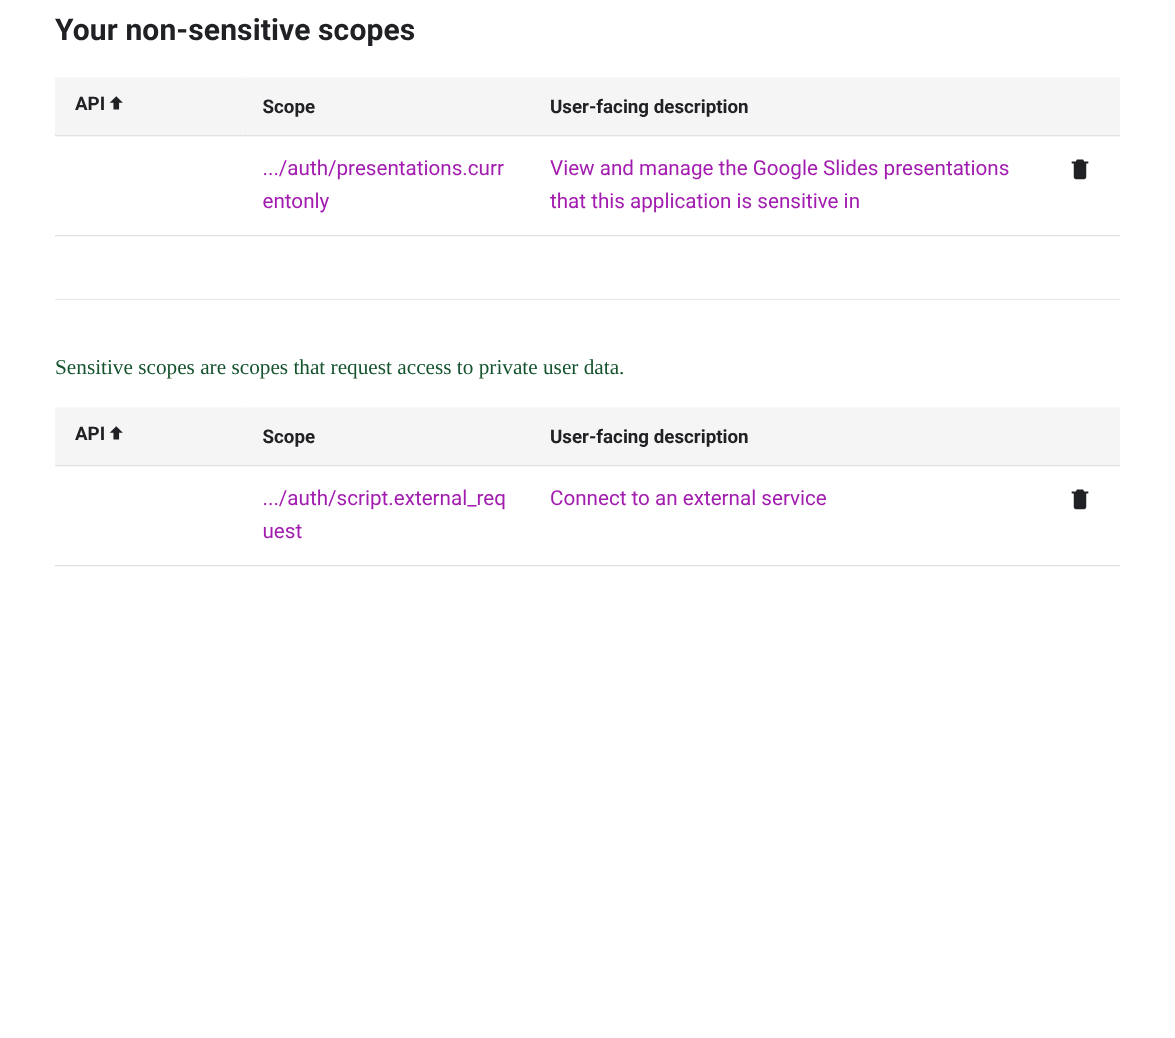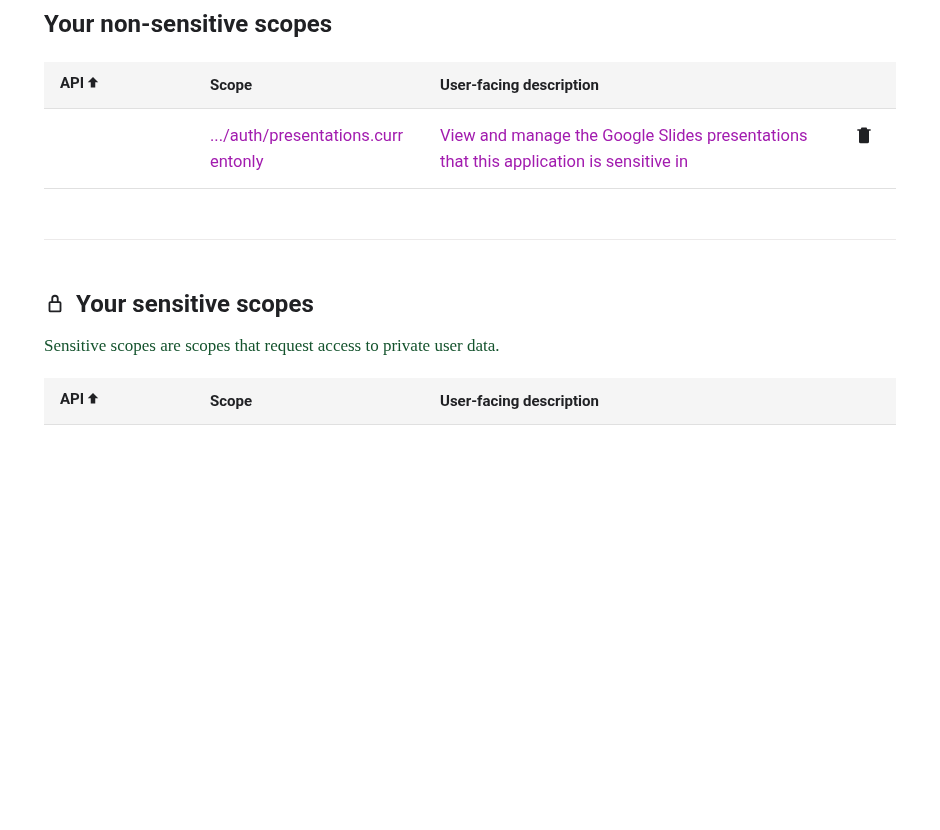--- a/index.html
+++ b/index.html
@@ -150,28 +150,20 @@
             </span>
           </td>
         </tr>
       </tbody>
     </table>
   </div>
 
   <hr class="divider">
 
   <div class="section">
-    <h2 class="section-title">
-      <span class="lock-icon">
-        <svg viewBox="0 0 24 24">
-            <path d="M12 2a4 4 0 0 1 4 4v3h1a2 2 0 0 1 2 2v8a2 2 0 0 1-2 2H7a2 2 0 0 1-2-2v-8a2 2 0 0 1 2-2h1V6a4 4 0 0 1 4-4zm0 2a2 2 0 0 0-2 2v3h4V6a2 2 0 0 0-2-2zM7 11v8h10v-8H7z"></path>
-          </svg>
-      </span>
-      <span>Your sensitive scopes</span>
-    </h2>
     <p class="section-subtitle">Sensitive scopes are scopes that request access to private user data.</p>
 
     <table class="scopes">
       <colgroup>
         <col class="col-api">
           <col class="col-scope">
           <col class="col-desc">
           <col class="col-action">
       </colgroup>
       <thead>
@@ -189,17 +181,31 @@
           <th>
             <span>Scope</span>
           </th>
           <th>
             <span>User-facing description</span>
           </th>
           <th></th>
         </tr>
       </thead>
       <tbody>
+        <tr>
+          <td></td>
+          <td>.../auth/script.external_request</td>
+          <td>Connect to an external service</td>
+          <td>
+            <span class="trash-btn">
+              <span>
+                <svg viewBox="0 0 24 24">
+                    <path d="M6 7h12v13a2 2 0 0 1-2 2H8a2 2 0 0 1-2-2V7zm3-4h6l1 2h4v2H4V5h4l1-2z"></path>
+                  </svg>
+              </span>
+            </span>
+          </td>
+        </tr>
       </tbody>
     </table>
   </div>
 
 </div>
 
 </body></html>

